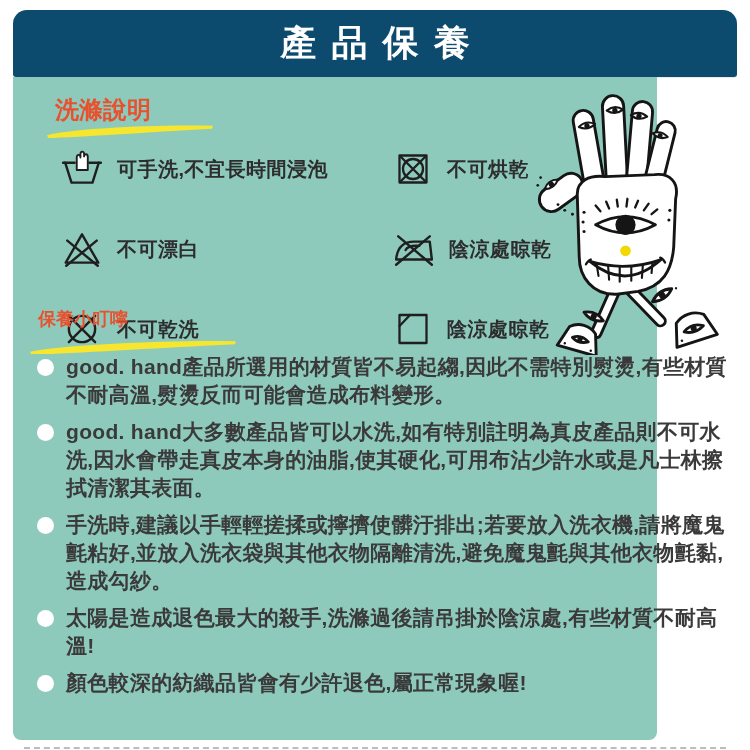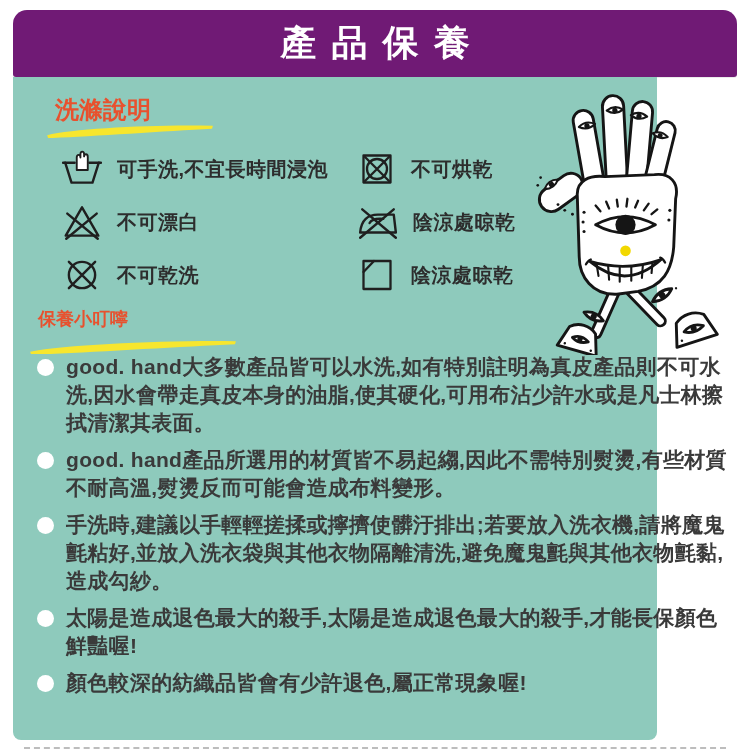--- a/index.html
+++ b/index.html
@@ -7,21 +7,21 @@
     width:750px; height:750px;
     background:#ffffff;
     font-family:"Liberation Sans", sans-serif;
     position:relative;
     overflow:hidden;
   }
   
   .header {
     position:absolute; left:13px; top:10px;
     width:724px; height:67px;
-    background:#701a75;
+    background:#0c4a6e;
     border-radius:14px 14px 3px 3px;
     display:flex; align-items:center; justify-content:center;
     box-shadow:0 1px 0 rgba(0,0,0,.08);
   }
   .header-title {
     color:#ffffff; font-size:36px; font-weight:700;
     letter-spacing:0.42em; text-indent:0.42em;
   }
   
   .panel {
@@ -41,21 +41,21 @@
   }
   .wash-head  { left:42px; top:17px; font-size:24px; }
   .wash-head .marker { top:28px; }
   .care-head  { left:25px; top:230px; font-size:18px; }
   .care-head .marker { top:31px; }
 
   
   .icon-grid {
     position:absolute; left:48px; top:70px;
     display:grid; grid-template-columns:296px auto;
-    grid-row-gap:9px; z-index:2;
+    grid-row-gap:9px; z-index:2;gap:36px;
   }
   .icon-cell { display:flex; align-items:center; gap:14px; height:44px; }
   .icon-cell svg { flex:none; }
   .icon-label {
     font-size:20px; font-weight:700; color:#2d2d2d; white-space:nowrap;
     letter-spacing:0.5px;
   }
 
   
   .tips {
@@ -156,33 +156,33 @@
   <div class="sec-head care-head">
     <span>保養小叮嚀</span>
     <svg class="marker" width="215" height="16" viewBox="0 0 215 16">
       <path d="M2,11 C40,5 140,3 208,6 L207,9 C150,10 50,14 3,14 Z" fill="#f7e62e" transform="rotate(-1.5 105 8)"></path>
     </svg>
   </div>
 
   <div class="tips">
     <div class="tip">
       <span class="tip-bullet"></span>
+      <span class="tip-text">good. hand產品所選用的材質皆不易起縐,因此不需特別熨燙,有些材質不耐高溫,熨燙反而可能會造成布料變形。</span>
+    </div>
+    <div class="tip">
+      <span class="tip-bullet"></span>
       <span class="tip-text">good. hand大多數產品皆可以水洗,如有特別註明為真皮產品則不可水洗,因水會帶走真皮本身的油脂,使其硬化,可用布沾少許水或是凡士林擦拭清潔其表面。</span>
     </div>
+    <div class="tip gap">
+      <span class="tip-bullet"></span>
+      <span class="tip-text">手洗時,建議以手輕輕搓揉或擰擠使髒汙排出;若要放入洗衣機,請將魔鬼氈粘好,並放入洗衣袋與其他衣物隔離清洗,避免魔鬼氈與其他衣物氈黏,造成勾紗。</span>
+    </div>
     <div class="tip">
       <span class="tip-bullet"></span>
-      <span class="tip-text">good. hand產品所選用的材質皆不易起縐,因此不需特別熨燙,有些材質不耐高溫,熨燙反而可能會造成布料變形。</span>
-    </div>
-    <div class="tip gap">
-      <span class="tip-bullet"></span>
-      <span class="tip-text">手洗時,建議以手輕輕搓揉或擰擠使髒汙排出;若要放入洗衣機,請將魔鬼氈粘好,並放入洗衣袋與其他衣物隔離清洗,避免魔鬼氈與其他衣物氈黏,造成勾紗。</span>
-    </div>
-    <div class="tip">
-      <span class="tip-bullet"></span>
-      <span class="tip-text">太陽是造成退色最大的殺手,太陽是造成退色最大的殺手,才能長保顏色鮮豔喔!</span>
+      <span class="tip-text">太陽是造成退色最大的殺手,洗滌過後請吊掛於陰涼處,有些材質不耐高溫!</span>
     </div>
     <div class="tip gap">
       <span class="tip-bullet"></span>
       <span class="tip-text">顏色較深的紡織品皆會有少許退色,屬正常現象喔!</span>
     </div>
   </div>
 
   <svg class="mascot" viewBox="0 0 200 280" fill="none" stroke="#151515" stroke-width="3" stroke-linecap="round" stroke-linejoin="round">
 
     <g>

